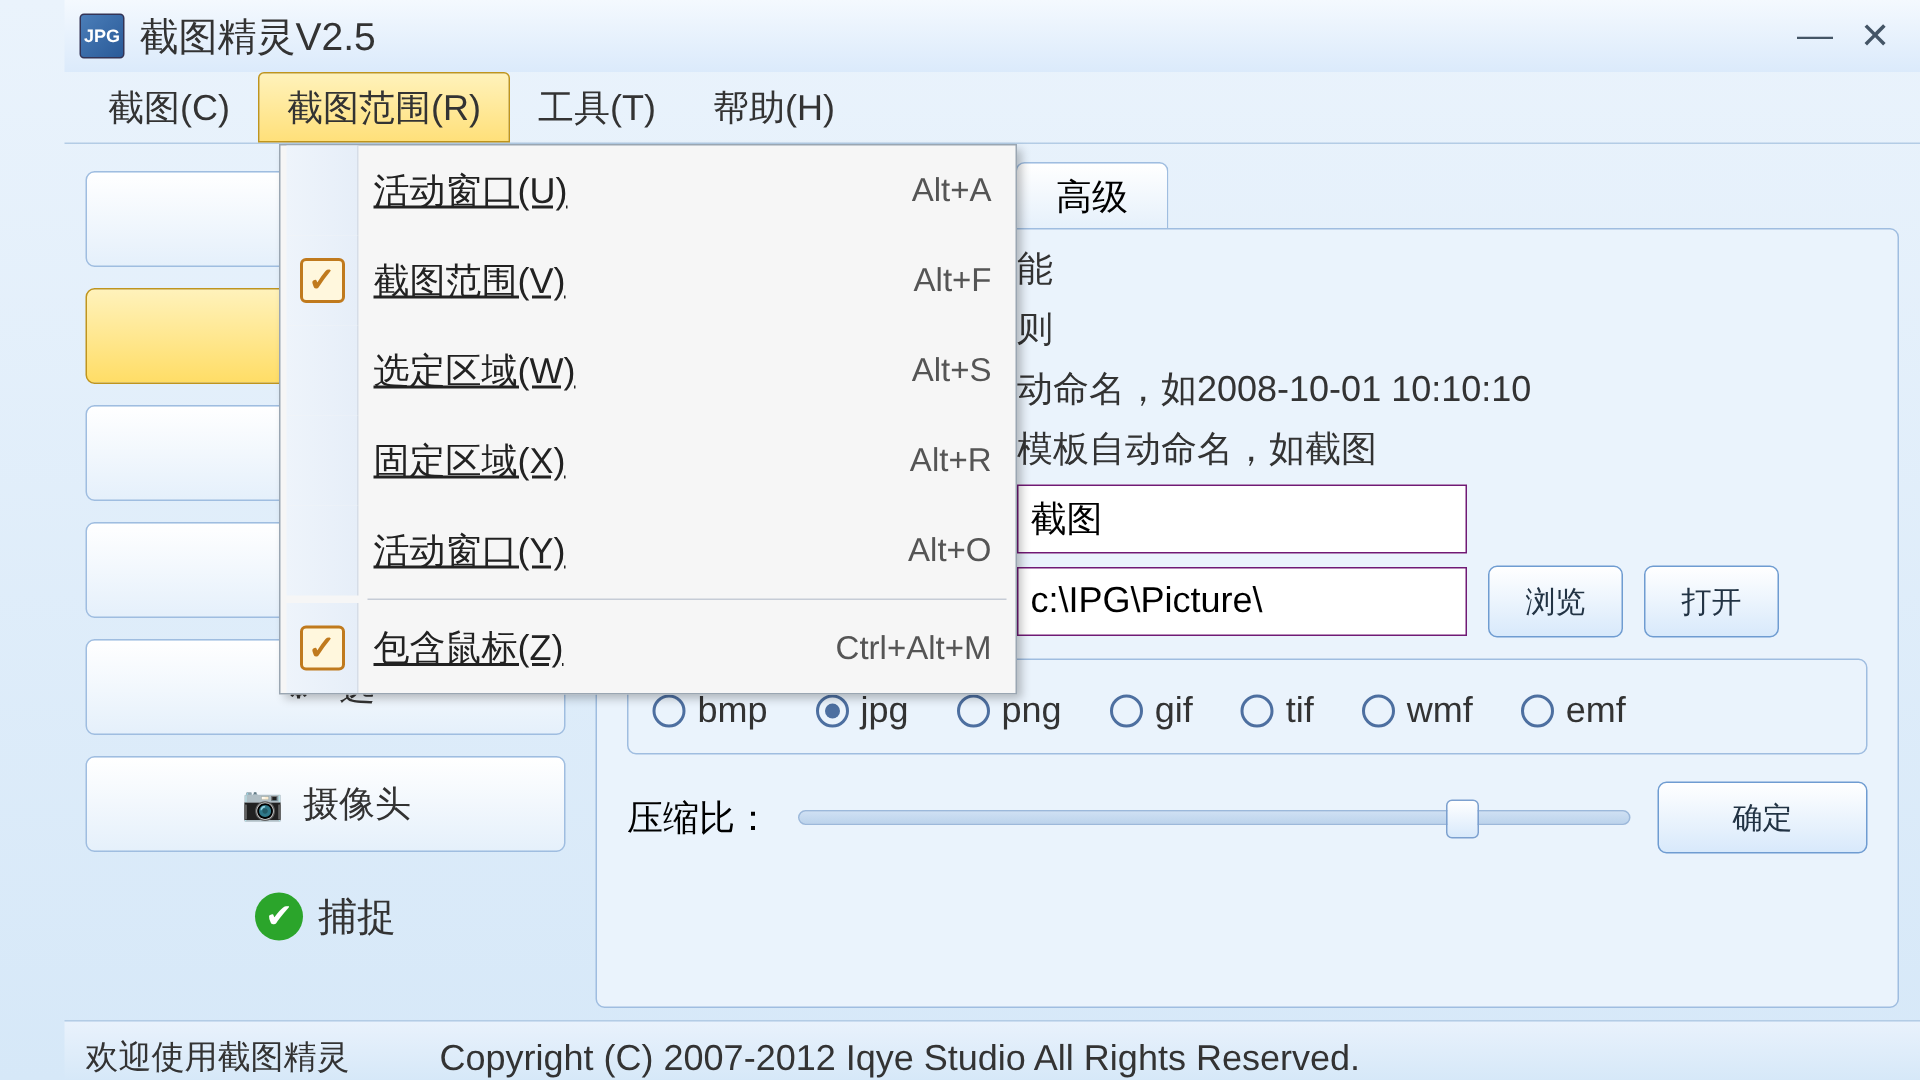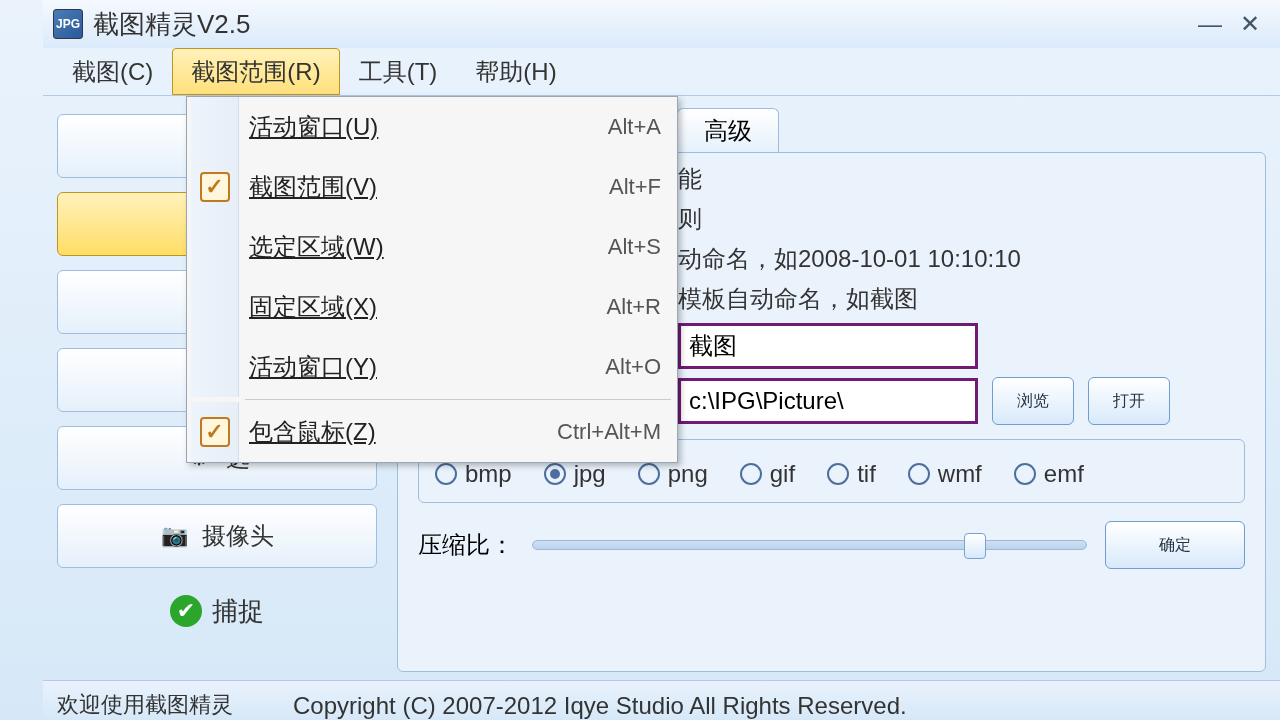--- a/index.html
+++ b/index.html
@@ -37,22 +37,22 @@
 .content { flex:1; border:1px solid #9fbde0; border-radius:0 6px 6px 6px; background:#eaf3fc; padding: 10px 20px; display:flex; flex-direction:column; gap:8px; position:relative; }
 
 .row { display:flex; align-items:center; gap:14px; font-size:24px; color:#333; }
 .lbl { font-size:24px; }
 .indent { margin-left: 260px; } 
 
 .radio { display:inline-flex; align-items:center; gap:8px; margin-right:18px; font-size:24px; }
 .radio .dot { width:22px; height:22px; border:2px solid #4d6fa0; border-radius:50%; display:inline-flex; align-items:center; justify-content:center; }
 .radio.sel .dot::after { content:""; width:10px; height:10px; background:#4d6fa0; border-radius:50%; }
 
-input.txt { height:46px; font-size:24px; padding:2px 8px; border:3px solid #701a75; background:#fff; }
-.btn { height:48px; padding:0 24px; font-size:16px; border:1px solid #6f9cd1; border-radius:6px; background:linear-gradient(#ffffff,#d8e9fb); color:#234; }
+input.txt { height:46px; font-size:24px; padding:2px 8px; border:1px solid #701a75; background:#fff; }
+.btn { height:48px; padding:0 24px; font-size:20px; border:1px solid #6f9cd1; border-radius:6px; background:linear-gradient(#ffffff,#d8e9fb); color:#234; }
 
 .fmt-group { border:1px solid #9fbde0; border-radius:6px; padding: 20px 16px 14px 16px; position:relative; margin-top:6px; }
 .fmt-group .legend { position:absolute; top:-16px; left:14px; background:#eaf3fc; padding:0 6px; font-size:22px; color:#333; }
 
 .slider-row { display:flex; align-items:center; gap:18px; margin-top:10px; }
 .slider { flex:1; height:10px; background:linear-gradient(#cfe0f3,#bcd3ec); border:1px solid #9cb8da; border-radius:5px; position:relative; }
 .slider .thumb { position:absolute; top:-8px; width:22px; height:26px; background:linear-gradient(#fff,#d8e9fb); border:1px solid #7ca0cf; border-radius:4px; left: calc(80% - 11px); }
 
 
 .dropdown { position:absolute; left:143px; top:0px; width:492px; background:#f6f6f6; border:1px solid #9aa6b2; box-shadow: 3px 3px 6px rgba(0,0,0,0.25); z-index:100; }

